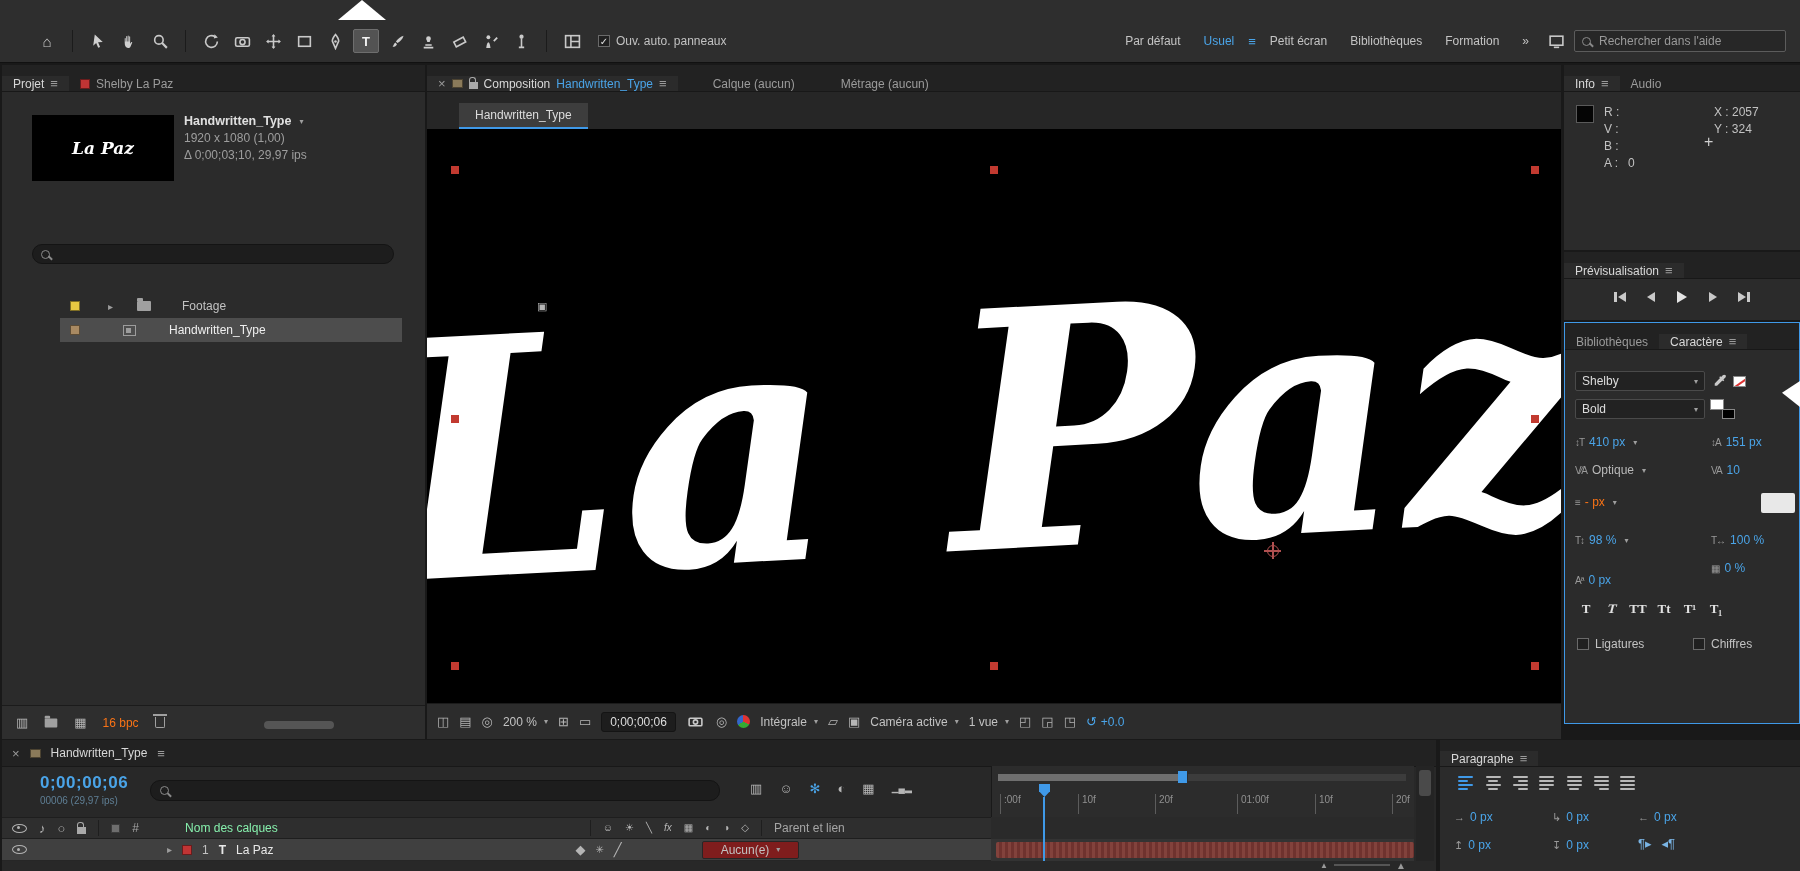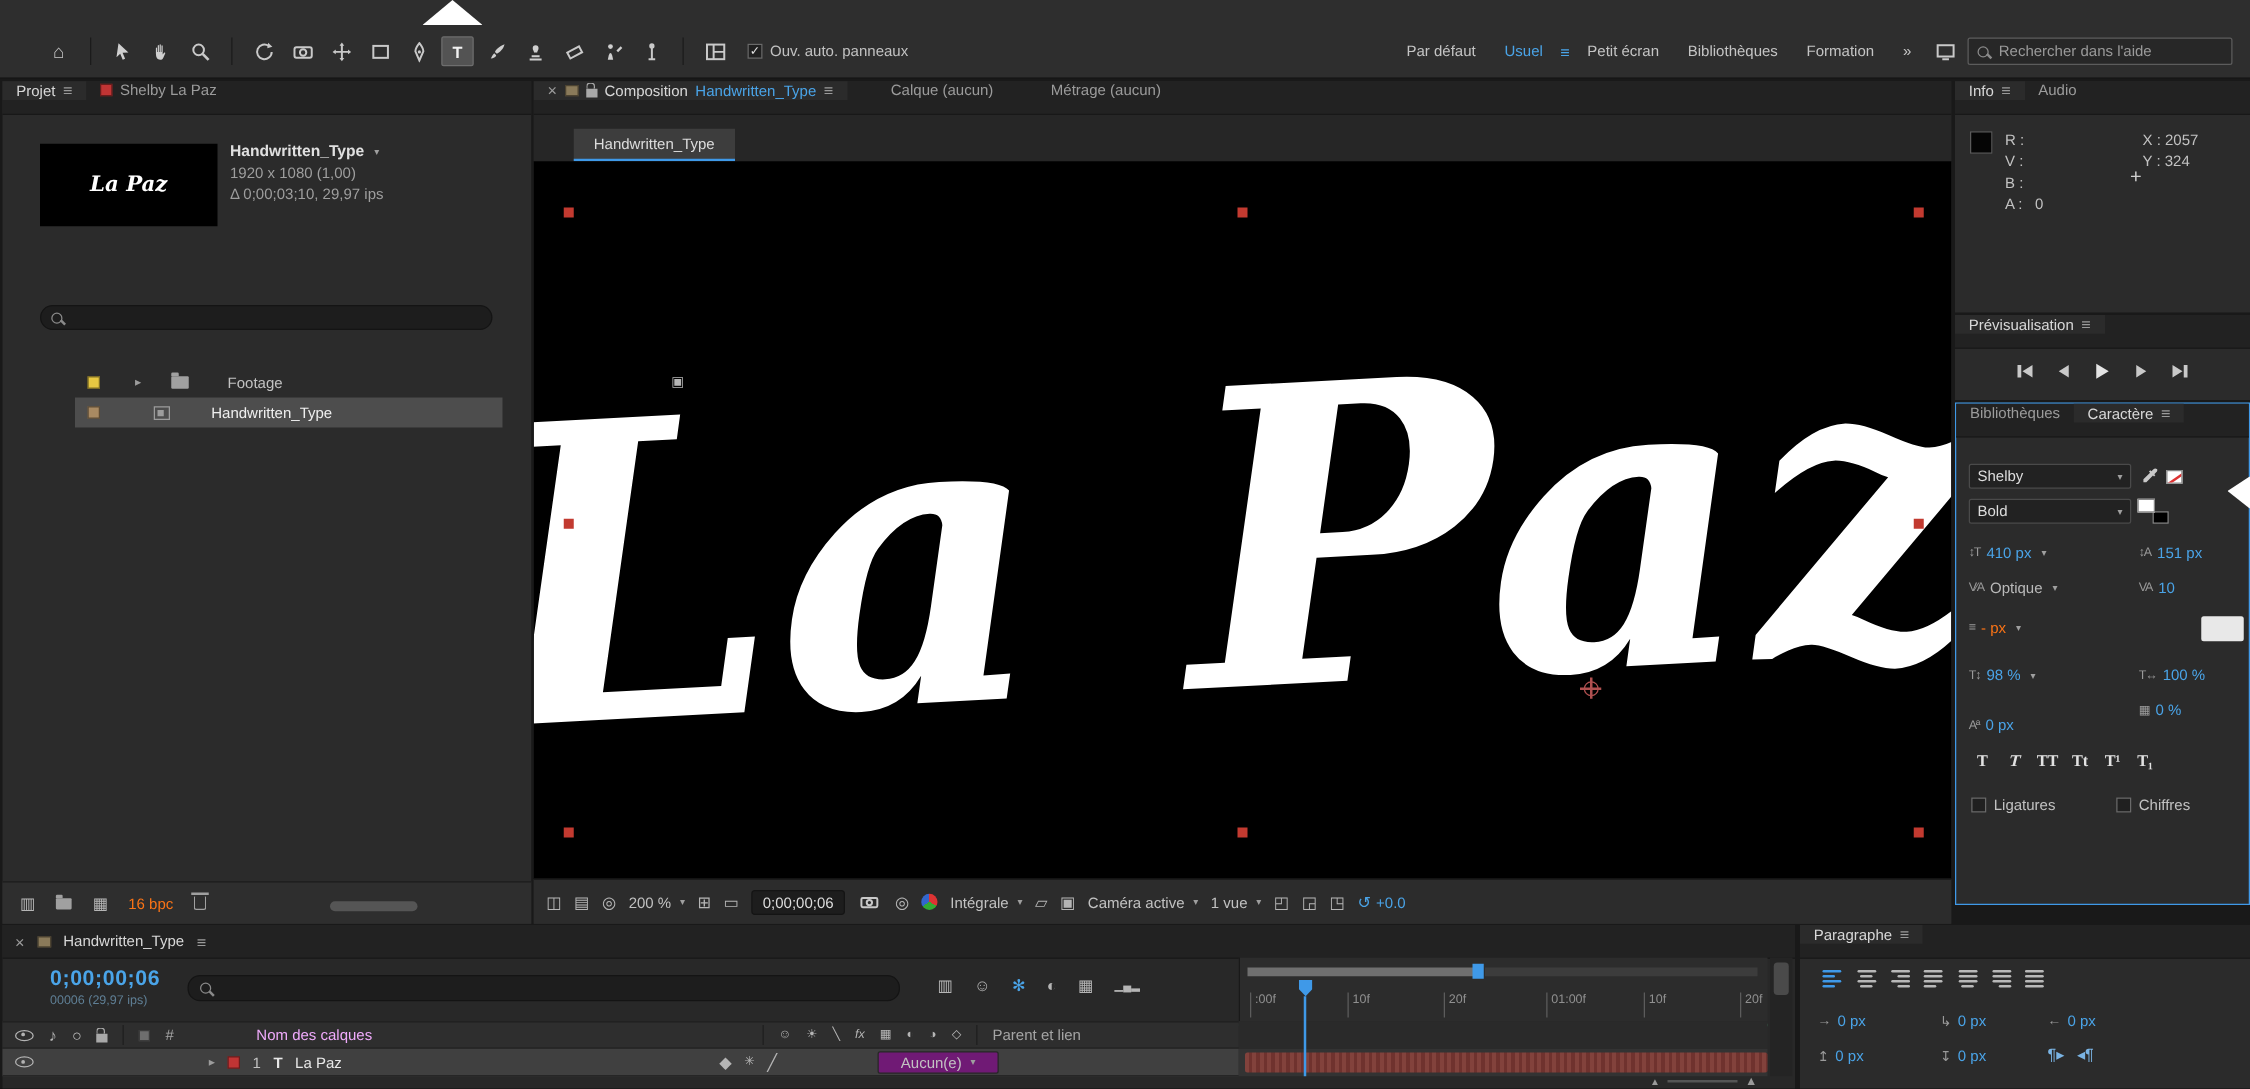--- a/index.html
+++ b/index.html
@@ -2,21 +2,21 @@
 <html><head>
 <meta charset="utf-8">
 <style>
 :root{--acc:#3f99e8;--blu:#4aa4e8;--txt:#c2c2c2;--dim:#8f8f8f;--well:#1d1d1d;--panel:#2b2b2b;--tabbg:#222222;--bord:#181818}
 *{box-sizing:border-box}
 body{margin:0;background:#0d0d0d}
 #app{position:relative;width:1800px;height:871px;background:#191919;font-family:"Liberation Sans",sans-serif;font-size:12px;color:var(--txt);overflow:hidden}
 .abs{position:absolute}
 .flex{display:flex;align-items:center}
 .panel{position:absolute;background:var(--panel)}
-.tabbar{display:flex;align-items:flex-start;height:27px;background:var(--tabbg);border-bottom:1px solid var(--bord)}
+.tabbar{display:flex;align-items:flex-end;height:27px;background:var(--tabbg);border-bottom:1px solid var(--bord)}
 .tab{display:flex;align-items:center;gap:6px;padding:0 11px;color:#9b9b9b;white-space:nowrap}
 .tab.on{background:var(--panel);color:#d8d8d8}
 .menu{color:#9b9b9b;font-size:13px}
 .chev{font-size:8px;color:#9f9f9f;margin-left:3px}
 .blue{color:var(--blu)}
 .gi{color:#b5b5b5;font-size:13px;line-height:1;white-space:nowrap}
 .well{background:var(--well);border:1px solid #141414;border-radius:10px}
 .mag{position:relative;width:9px;height:9px;border:1.5px solid #8a8a8a;border-radius:50%;display:inline-block;flex:none}
 .mag::after{content:"";position:absolute;width:5px;height:1.5px;background:#8a8a8a;transform:rotate(45deg);right:-4px;bottom:-1px}
 .chip{width:10px;height:10px;display:inline-block;border:1px solid rgba(0,0,0,.45);flex:none}
@@ -499,21 +499,21 @@
     <div class="abs" style="left:989px;top:79px;width:423px;height:2px;background:#3f7d5a"></div>
 
     <div class="abs flex" style="left:0;top:77px;width:989px;height:22px;background:#2e2e2e;border-top:1px solid #1e1e1e;border-bottom:1px solid #1e1e1e;padding-left:10px;gap:12px">
       <span class="eye"></span>
       <span class="gi">♪</span>
       <span class="gi">○</span>
       <span class="lock"></span>
       <span style="width:1px;height:16px;background:#1e1e1e"></span>
       <span class="chip" style="background:#6e6e6e;width:9px;height:9px"></span>
       <span style="color:#a5a5a5">#</span>
-      <span style="color:#f0abfc;margin-left:54px">Nom des calques</span>
+      <span style="color:#86efac;margin-left:34px">Nom des calques</span>
       <span style="width:1px;height:16px;background:#1e1e1e;margin-left:300px"></span>
       <span class="gi" style="font-size:10px">☺</span>
       <span class="gi" style="font-size:10px">☀</span>
       <span class="gi" style="font-size:10px">╲</span>
       <span class="gi" style="font-size:10px;font-style:italic">fx</span>
       <span class="gi" style="font-size:10px">▦</span>
       <span class="gi" style="font-size:10px">◐</span>
       <span class="gi" style="font-size:10px">◑</span>
       <span class="gi" style="font-size:10px">◇</span>
       <span style="width:1px;height:16px;background:#1e1e1e"></span>
@@ -526,21 +526,21 @@
       <span style="width:120px"></span>
       <span style="color:#9c9c9c;font-size:10px">▸</span>
       <span class="chip" style="background:#c03434"></span>
       <span>1</span>
       <span style="color:#e8e8e8;font-weight:bold">T</span>
       <span style="color:#e8e8e8">La Paz</span>
       <span style="margin-left:292px" class="gi">◆</span>
       <span class="gi" style="font-size:10px">✳</span>
       <span class="gi">╱</span>
       <span class="gi" style="margin-left:60px"></span>
-      <span class="dd" style="background:#701a75;border:1px solid #262626;border-radius:2px;padding:1px 18px">
+      <span class="dd" style="background:#7f1d1d;border:1px solid #262626;border-radius:2px;padding:1px 18px">
         <span>Aucun(e)</span>
         <span class="chev">▾</span>
       </span>
     </div>
     <div class="abs" style="left:989px;top:99px;width:423px;height:22px;background:#333"></div>
     <div class="abs" style="left:994px;top:102px;width:418px;height:16px;border-radius:2px;background:repeating-linear-gradient(90deg,#82423c 0 3px,#6f322e 3px 6px)"></div>
 
     <div class="abs" style="left:1041px;top:57px;width:1.5px;height:64px;background:var(--acc)"></div>
 
     <div class="abs" style="left:1414px;top:26px;width:18px;height:95px;background:#242424">

